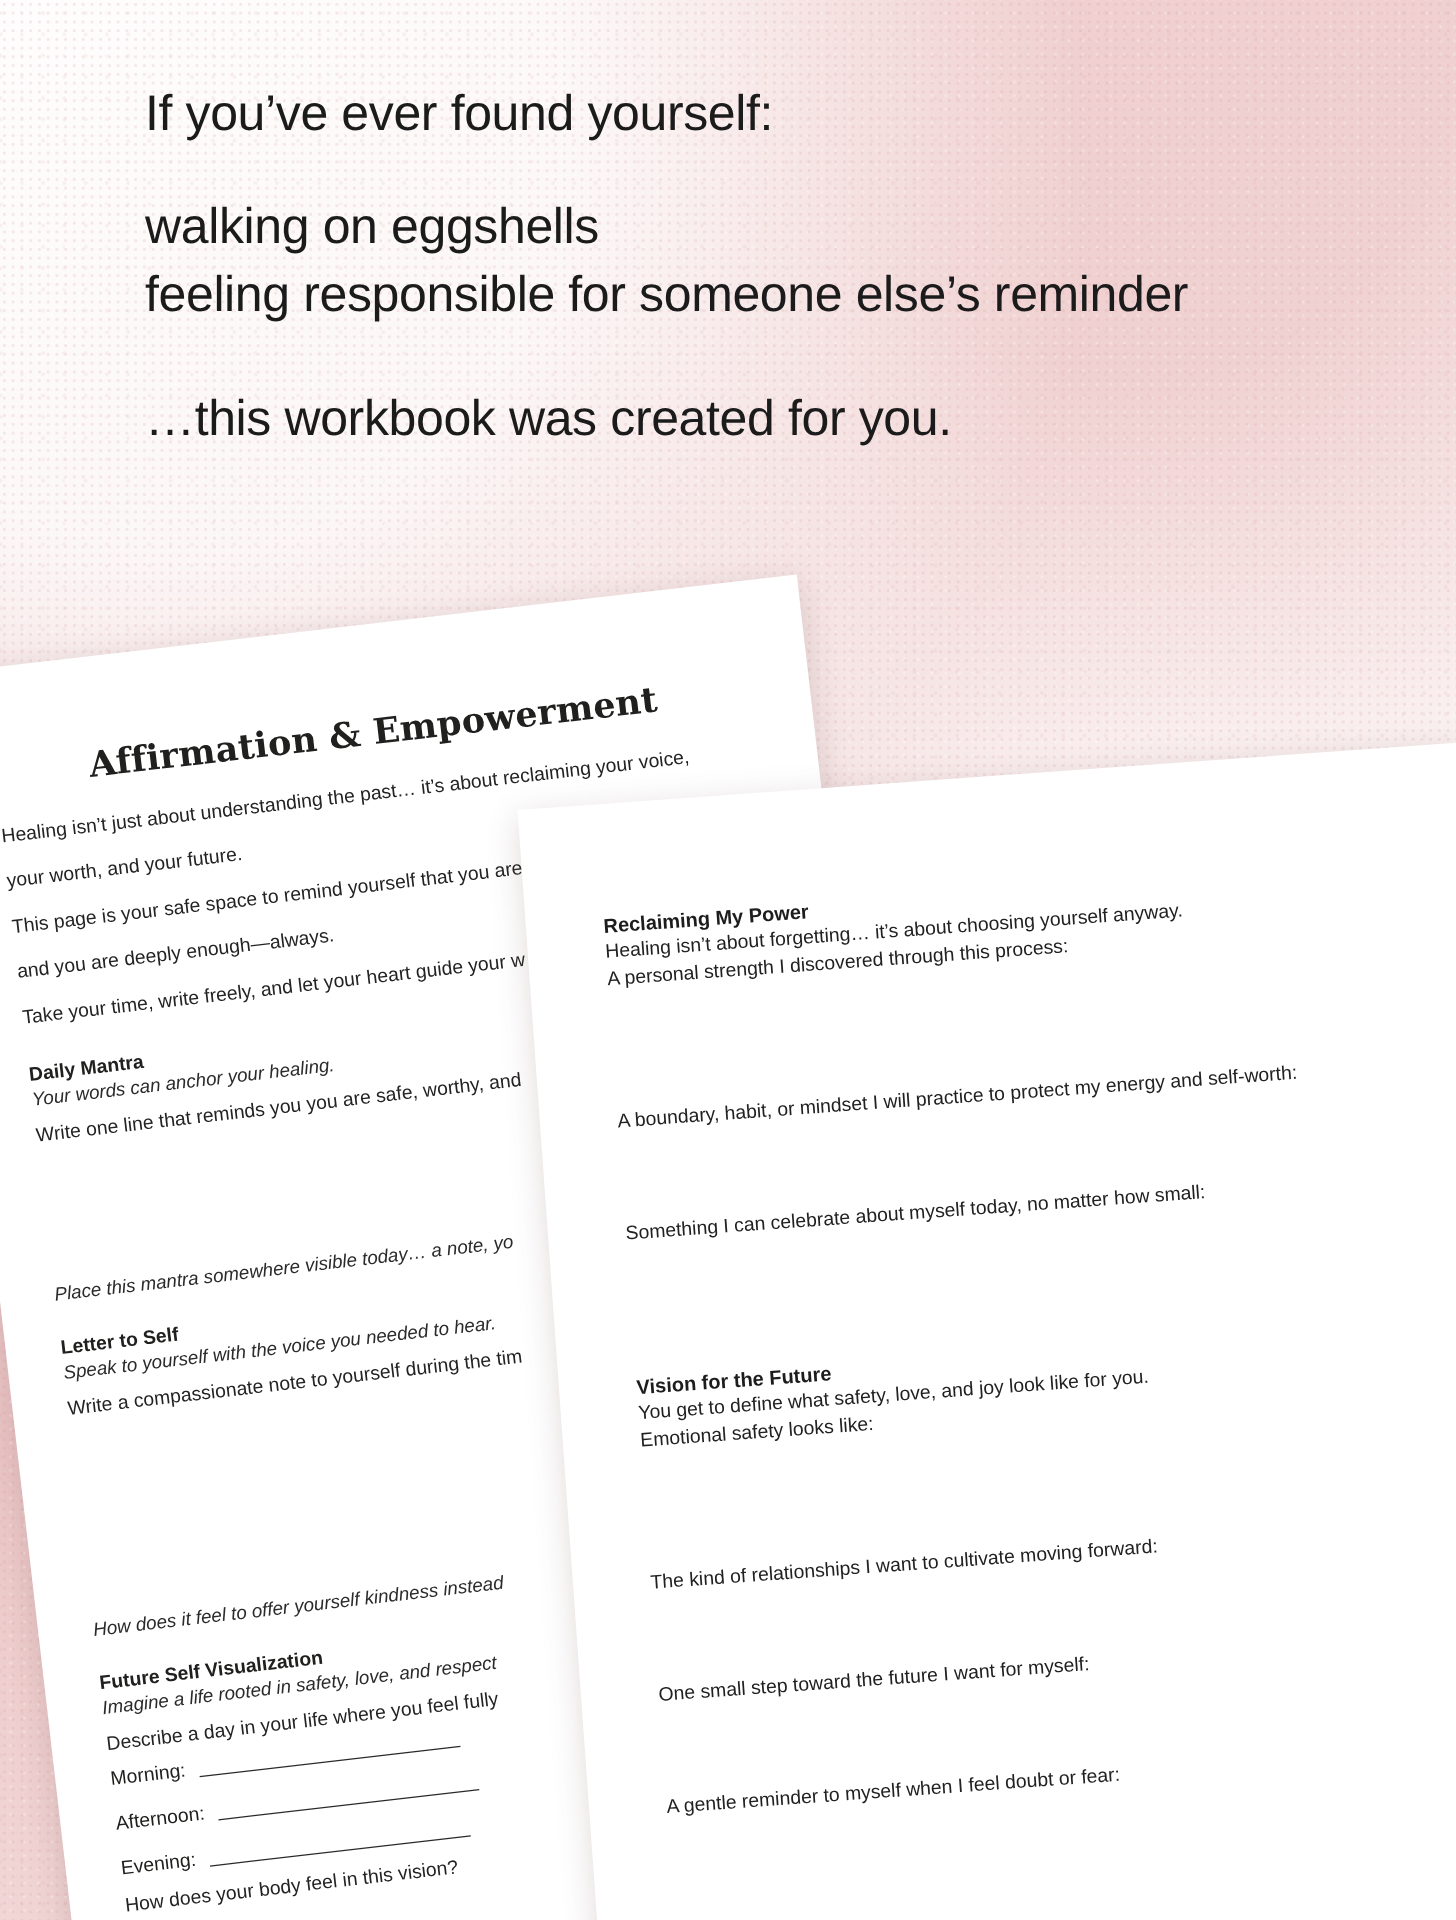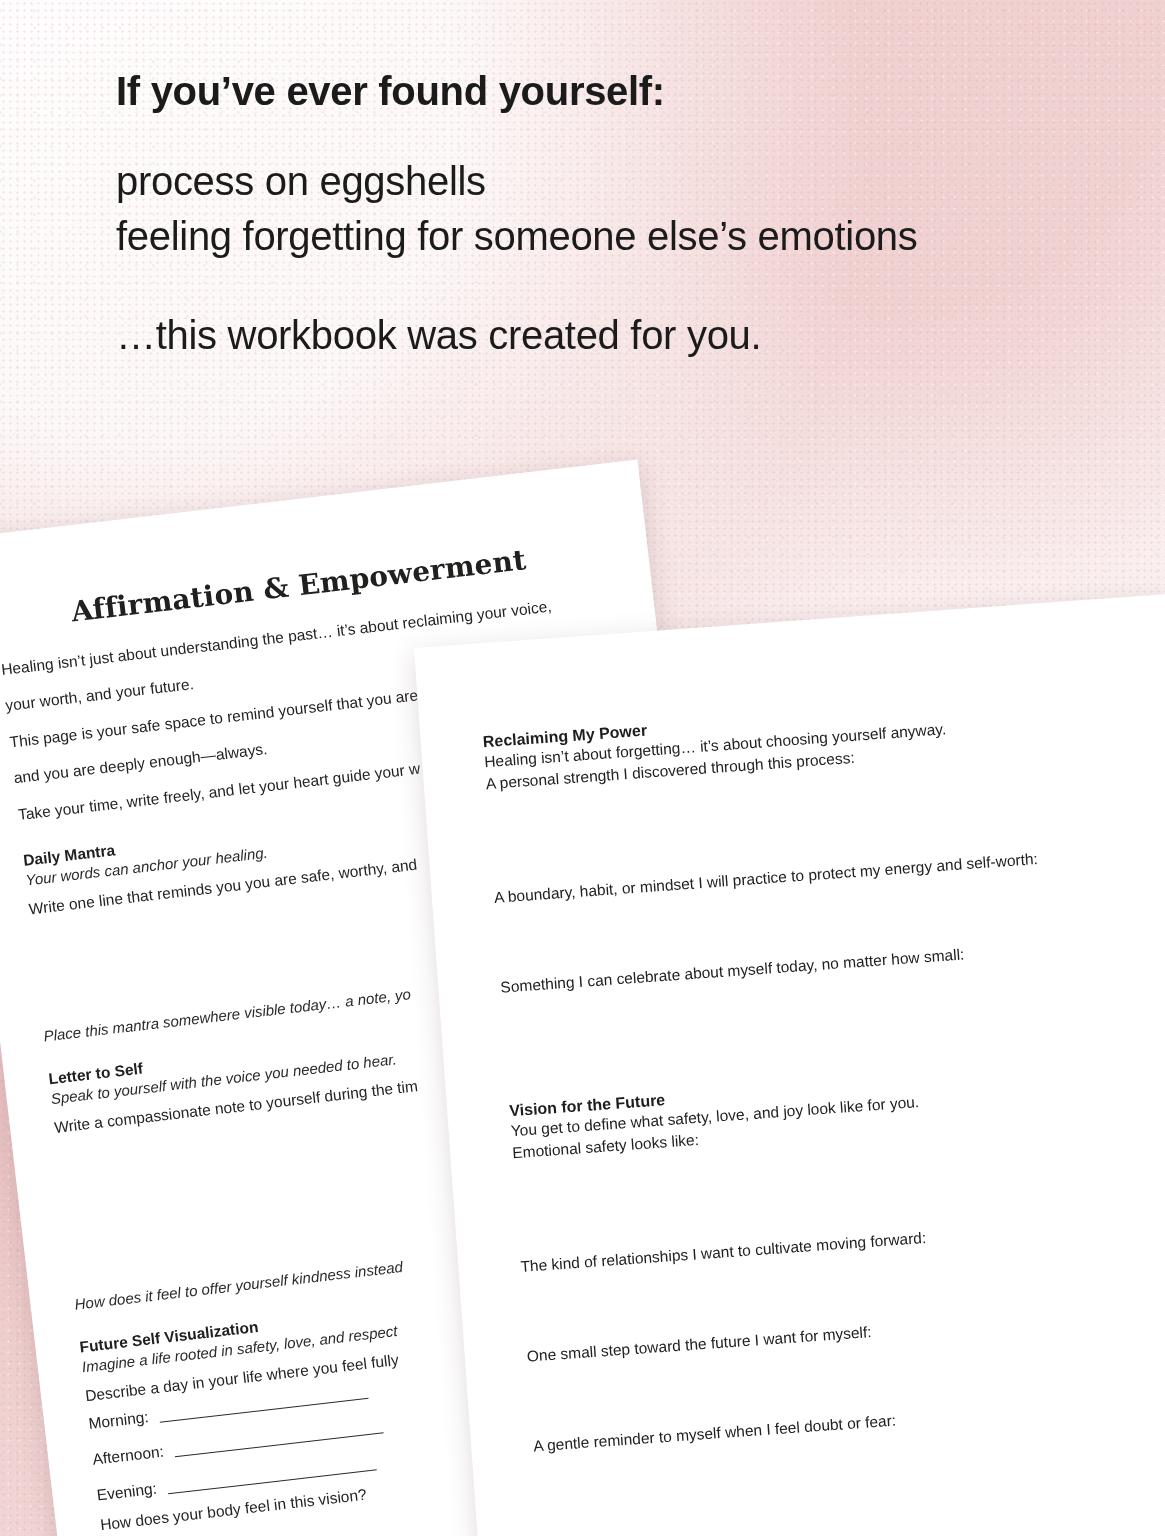--- a/index.html
+++ b/index.html
@@ -50,21 +50,21 @@
     left: 116px;
     top: 66px;
     width: 1000px;
     color: #1b1b1b;
     font-family: "Liberation Sans", sans-serif;
     letter-spacing: -0.3px;
   }
   #copy .lead {
     font-size: 40px;
     line-height: 1.25;
-    font-weight: 700;
+    font-weight: 400;
     margin: 0 0 38px 0;
   }
   #copy .list {
     font-size: 40px;
     line-height: 1.38;
     font-weight: 400;
     margin: 0 0 46px 0;
   }
   #copy .list div { white-space: nowrap; }
   #copy .outro {
@@ -189,22 +189,22 @@
 </style>
 </head>
 <body>
 
 <div id="bg"></div>
 <div id="noise"></div>
 
 <div id="copy">
   <p class="lead">If you’ve ever found yourself:</p>
   <div class="list">
-    <div>process on eggshells</div>
-    <div>feeling forgetting for someone else’s emotions</div>
+    <div>walking on eggshells</div>
+    <div>feeling responsible for someone else’s reminder</div>
   </div>
   <p class="outro">…this workbook was created for you.</p>
 </div>
 
 <div class="sheet" id="sheet-left">
   <div class="inner">
     <div class="doc-title">Affirmation &amp; Empowerment</div>
 
     <p class="intro-p">Healing isn’t just about understanding the past… it’s about reclaiming your voice,</p>
     <p class="intro-p">your worth, and your future.</p>

